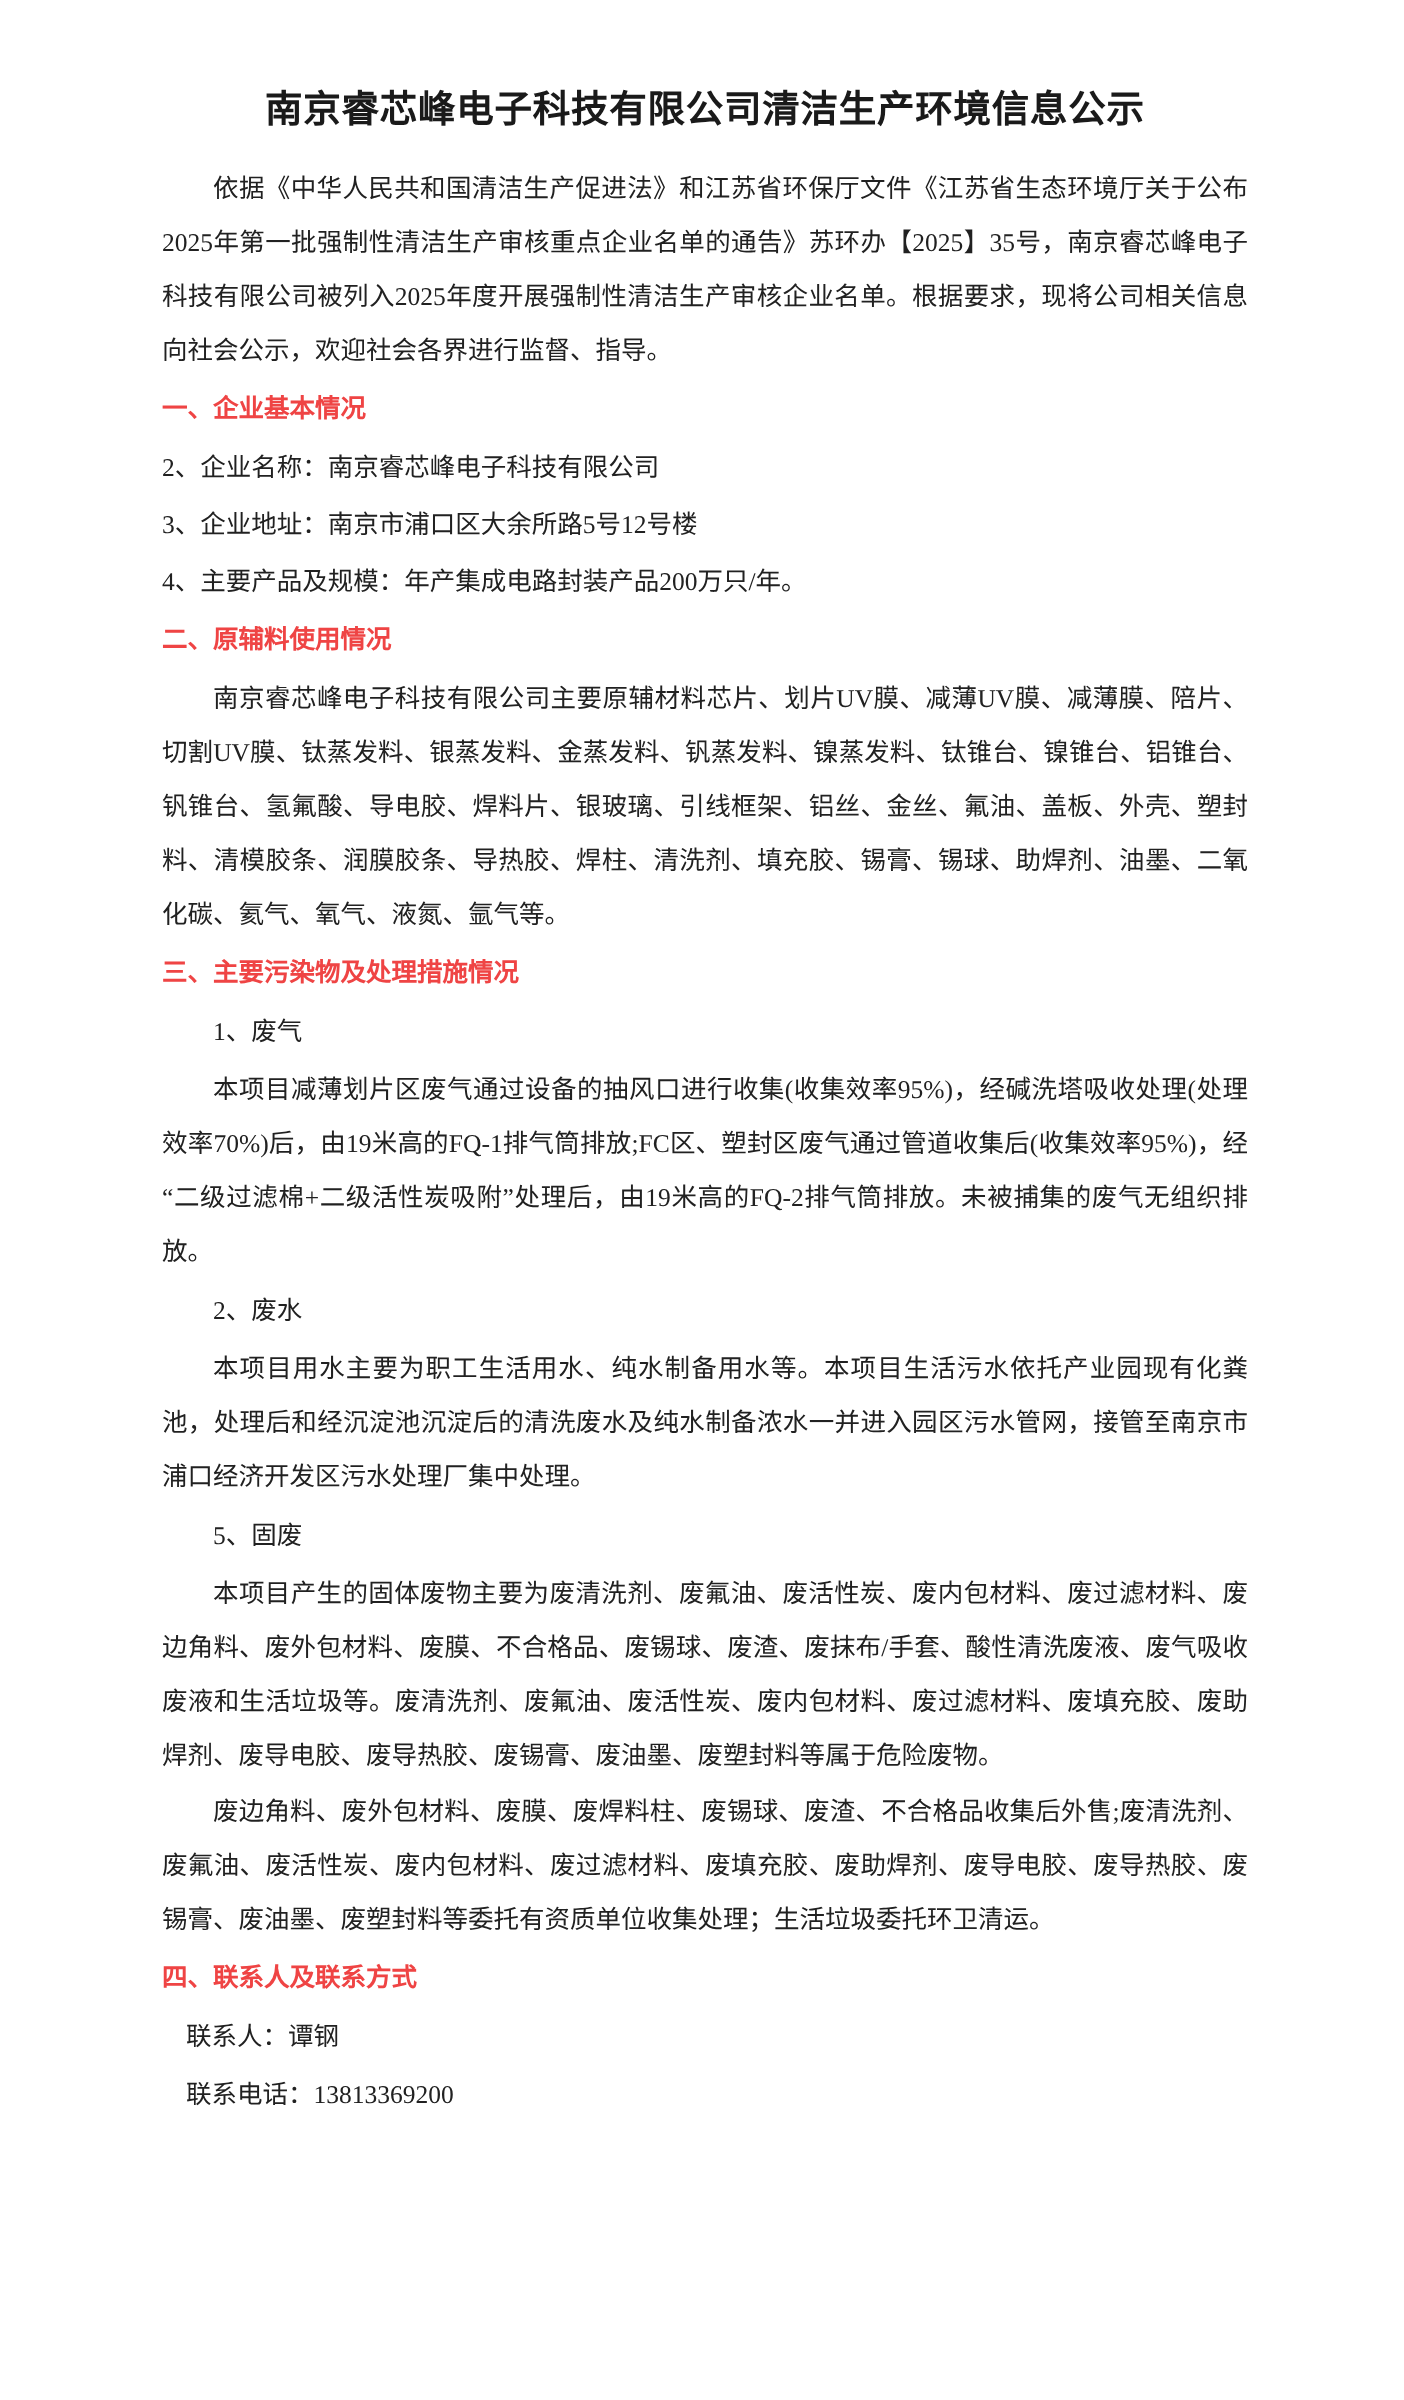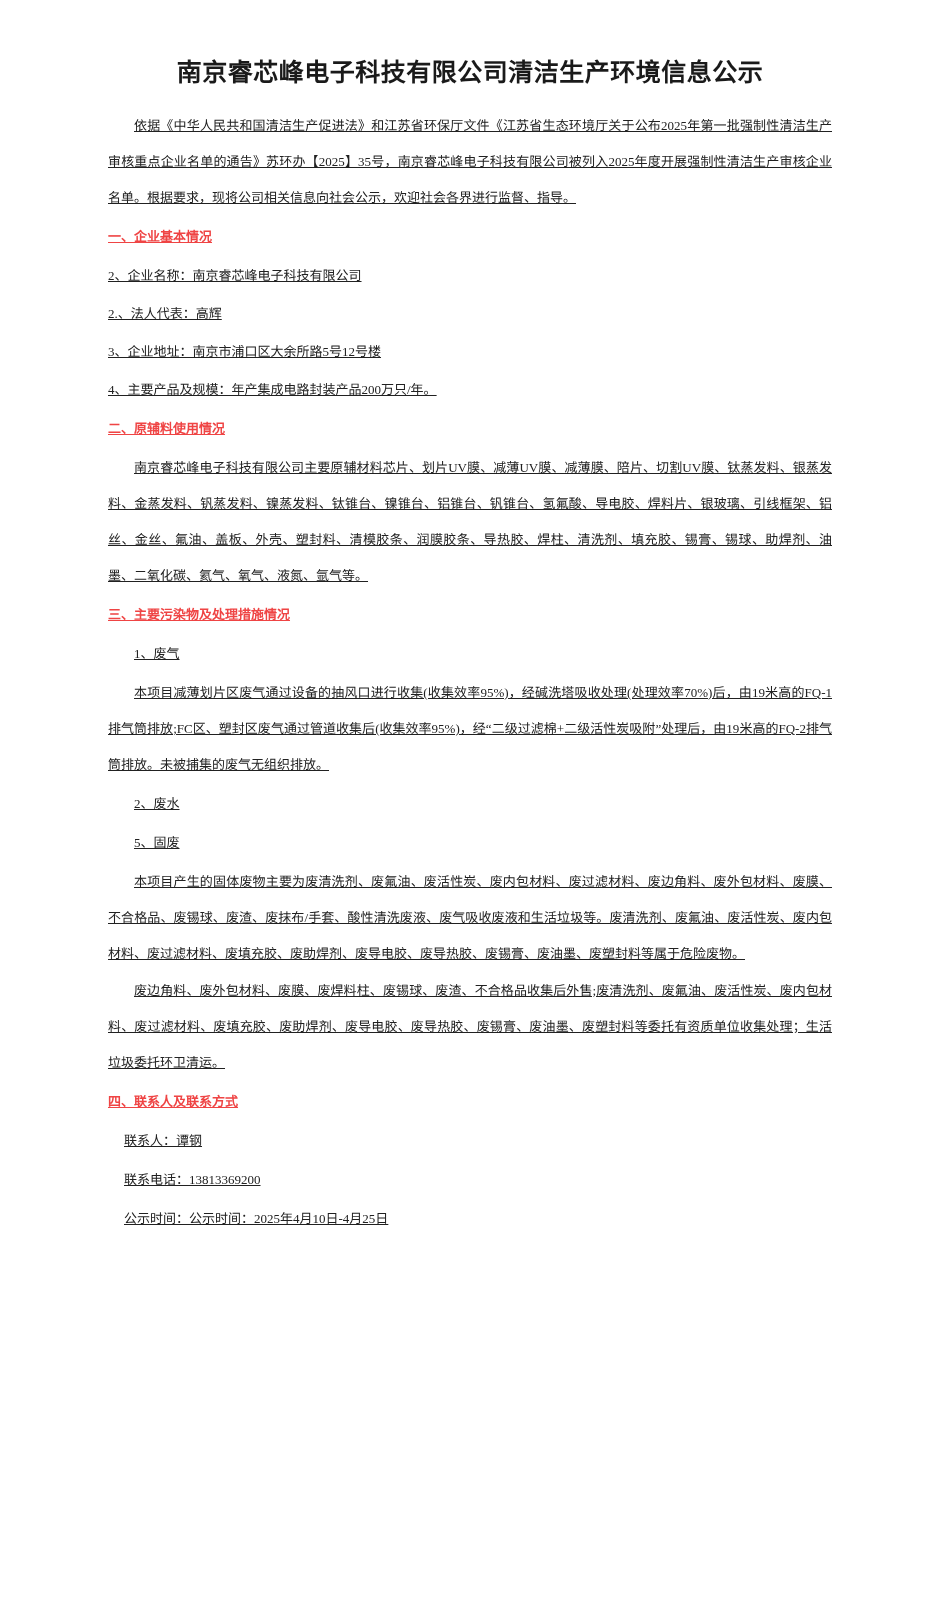--- a/index.html
+++ b/index.html
@@ -20,25 +20,24 @@
   }
   .doc-title {
     font-size: 25px;
     font-weight: 700;
     text-align: center;
     margin: 0 0 20px 0;
     letter-spacing: 0.5px;
     color: #1a1a1a;
   }
   .block {
-    font-size: 13px;
+    font-size: 17px;
     line-height: 36px;
     margin: 0;
     color: #212121;
-    text-decoration: underline;
   }
   .block-paragraph {
     text-indent: 2em;
     text-align: justify;
     margin: 1px 0;
   }
   .block-heading {
     font-weight: 700;
     margin: 3px 0;
     color: #ef4444;
@@ -56,30 +55,29 @@
 </style>
 </head>
 <body>
 
 <div class="page">
   <h1 class="doc-title">南京睿芯峰电子科技有限公司清洁生产环境信息公示</h1>
   <div>
       <p class="block block-paragraph">依据《中华人民共和国清洁生产促进法》和江苏省环保厅文件《江苏省生态环境厅关于公布2025年第一批强制性清洁生产审核重点企业名单的通告》苏环办【2025】35号，南京睿芯峰电子科技有限公司被列入2025年度开展强制性清洁生产审核企业名单。根据要求，现将公司相关信息向社会公示，欢迎社会各界进行监督、指导。</p>
       <p class="block block-heading">一、企业基本情况</p>
       <p class="block block-list-item">2、企业名称：南京睿芯峰电子科技有限公司</p>
-      <p class="block block-list-item">2.、法人代表：高辉</p>
       <p class="block block-list-item">3、企业地址：南京市浦口区大余所路5号12号楼</p>
       <p class="block block-list-item">4、主要产品及规模：年产集成电路封装产品200万只/年。</p>
       <p class="block block-heading">二、原辅料使用情况</p>
       <p class="block block-paragraph">南京睿芯峰电子科技有限公司主要原辅材料芯片、划片UV膜、减薄UV膜、减薄膜、陪片、切割UV膜、钛蒸发料、银蒸发料、金蒸发料、钒蒸发料、镍蒸发料、钛锥台、镍锥台、铝锥台、钒锥台、氢氟酸、导电胶、焊料片、银玻璃、引线框架、铝丝、金丝、氟油、盖板、外壳、塑封料、清模胶条、润膜胶条、导热胶、焊柱、清洗剂、填充胶、锡膏、锡球、助焊剂、油墨、二氧化碳、氦气、氧气、液氮、氩气等。</p>
       <p class="block block-heading">三、主要污染物及处理措施情况</p>
       <p class="block block-sub-heading">1、废气</p>
       <p class="block block-paragraph">本项目减薄划片区废气通过设备的抽风口进行收集(收集效率95%)，经碱洗塔吸收处理(处理效率70%)后，由19米高的FQ-1排气筒排放;FC区、塑封区废气通过管道收集后(收集效率95%)，经“二级过滤棉+二级活性炭吸附”处理后，由19米高的FQ-2排气筒排放。未被捕集的废气无组织排放。</p>
       <p class="block block-sub-heading">2、废水</p>
+      <p class="block block-paragraph">本项目用水主要为职工生活用水、纯水制备用水等。本项目生活污水依托产业园现有化粪池，处理后和经沉淀池沉淀后的清洗废水及纯水制备浓水一并进入园区污水管网，接管至南京市浦口经济开发区污水处理厂集中处理。</p>
       <p class="block block-sub-heading">5、固废</p>
       <p class="block block-paragraph">本项目产生的固体废物主要为废清洗剂、废氟油、废活性炭、废内包材料、废过滤材料、废边角料、废外包材料、废膜、不合格品、废锡球、废渣、废抹布/手套、酸性清洗废液、废气吸收废液和生活垃圾等。废清洗剂、废氟油、废活性炭、废内包材料、废过滤材料、废填充胶、废助焊剂、废导电胶、废导热胶、废锡膏、废油墨、废塑封料等属于危险废物。</p>
       <p class="block block-paragraph">废边角料、废外包材料、废膜、废焊料柱、废锡球、废渣、不合格品收集后外售;废清洗剂、废氟油、废活性炭、废内包材料、废过滤材料、废填充胶、废助焊剂、废导电胶、废导热胶、废锡膏、废油墨、废塑封料等委托有资质单位收集处理；生活垃圾委托环卫清运。</p>
       <p class="block block-heading">四、联系人及联系方式</p>
       <p class="block block-contact-line">联系人：谭钢</p>
       <p class="block block-contact-line">联系电话：13813369200</p>
-      <p class="block block-contact-line">公示时间：公示时间：2025年4月10日-4月25日</p>
     </div>
 </div>
 
 </body></html>

